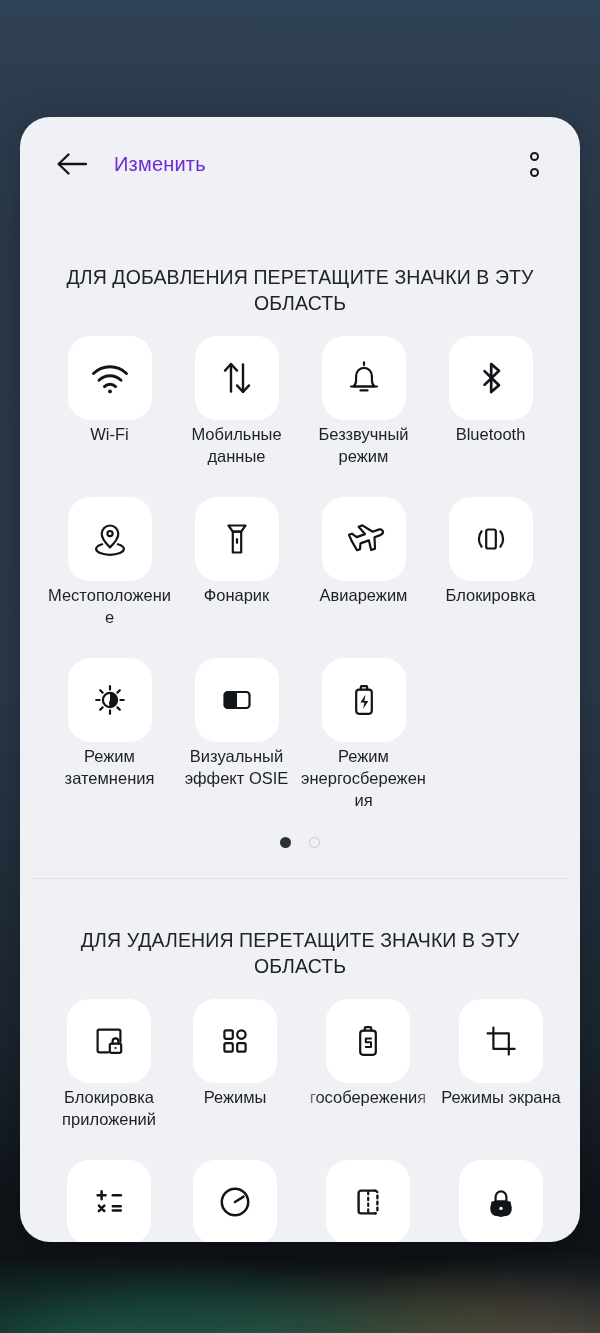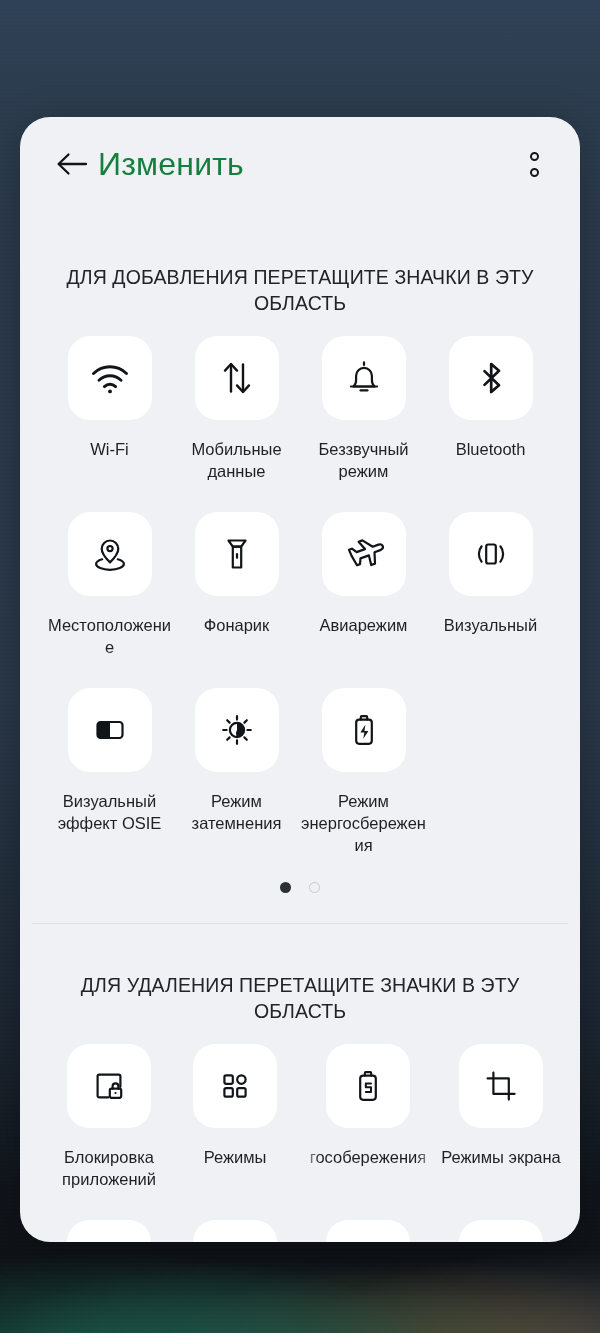--- a/index.html
+++ b/index.html
@@ -64,24 +64,24 @@
     align-items: center;
     padding: 0 26px 0 30px;
   }
   .back-btn {
     width: 44px; height: 44px;
     display: flex; align-items: center; justify-content: center;
     cursor: pointer;
     flex: 0 0 auto;
   }
   .appbar-title {
-    font-size: 32px;
+    font-size: 20px;
     font-weight: 400;
-    color: #15803d;
-    margin-left: 4px;
+    color: #6d28d9;
+    margin-left: 20px;
     letter-spacing: .2px;
     white-space: nowrap;
   }
   .appbar-spacer { flex: 1 1 auto; }
   .more-btn {
     width: 40px; height: 46px;
     display: flex; flex-direction: column;
     align-items: center; justify-content: center;
     gap: 7px;
     cursor: pointer;
@@ -131,21 +131,21 @@
   .tile-box {
     width: 84px; height: 84px;
     background: #ffffff;
     border-radius: 22px;
     display: flex;
     align-items: center;
     justify-content: center;
     flex: 0 0 auto;
   }
   .tile-label {
-    margin-top: 18px;
+    margin-top: 3px;
     font-size: 16.5px;
     line-height: 22px;
     color: #1d2126;
     text-align: center;
     width: 126px;
     word-break: break-word;
   }
   
   .tile-label.clipped {
     white-space: nowrap;
@@ -293,49 +293,49 @@
         <div class="tile">
           <div class="tile-box">
             <span>
               <svg width="44" height="44" viewBox="0 0 44 44" fill="none" stroke="#111418" stroke-width="2.2" stroke-linecap="round" stroke-linejoin="round">
       <rect x="17.2" y="12.5" width="9.6" height="19" rx="2.1"></rect>
       <path d="M12.6 14.3c-1.7 2.1-2.7 4.8-2.7 7.7s1 5.6 2.7 7.7"></path>
       <path d="M31.4 14.3c1.7 2.1 2.7 4.8 2.7 7.7s-1 5.6-2.7 7.7"></path>
     </svg>
             </span>
           </div>
-          <div class="tile-label">Визуальный</div>
-        </div>
-        <div class="grid-row-gap"></div>
-        <div class="grid-row-gap"></div>
-        <div class="grid-row-gap"></div>
-        <div class="grid-row-gap"></div>
-        <div class="tile">
-          <div class="tile-box">
-            <span>
-              <svg width="44" height="44" viewBox="0 0 44 44" fill="none" stroke="#111418" stroke-width="2.2" stroke-linecap="round" stroke-linejoin="round">
-      <rect x="9.5" y="14" width="25" height="16" rx="3.1"></rect>
-      <path d="M9.5 17.1a3.1 3.1 0 0 1 3.1-3.1H22v16h-9.4a3.1 3.1 0 0 1-3.1-3.1z" fill="#111418" stroke="none"></path>
-    </svg>
-            </span>
-          </div>
-          <div class="tile-label">Визуальный эффект OSIE</div>
-        </div>
+          <div class="tile-label">Блокировка</div>
+        </div>
+        <div class="grid-row-gap"></div>
+        <div class="grid-row-gap"></div>
+        <div class="grid-row-gap"></div>
+        <div class="grid-row-gap"></div>
         <div class="tile">
           <div class="tile-box">
             <span>
               <svg width="44" height="44" viewBox="0 0 44 44" fill="none" stroke="#111418" stroke-width="2.2" stroke-linecap="round" stroke-linejoin="round">
       <circle cx="22" cy="22" r="7.1"></circle>
       <path d="M22 22a7.1 7.1 0 0 0 0 7.1 7.1 7.1 0 0 0 0-14.2z" fill="#111418" stroke="none"></path>
       <path d="M22 14.9V22" stroke="none"></path>
       <path d="M22 8.2v3.4M22 32.4v3.4M8.2 22h3.4M32.4 22h3.4M12.2 12.2l2.4 2.4M29.4 29.4l2.4 2.4M31.8 12.2l-2.4 2.4M14.6 29.4l-2.4 2.4"></path>
     </svg>
             </span>
           </div>
           <div class="tile-label">Режим затемнения</div>
+        </div>
+        <div class="tile">
+          <div class="tile-box">
+            <span>
+              <svg width="44" height="44" viewBox="0 0 44 44" fill="none" stroke="#111418" stroke-width="2.2" stroke-linecap="round" stroke-linejoin="round">
+      <rect x="9.5" y="14" width="25" height="16" rx="3.1"></rect>
+      <path d="M9.5 17.1a3.1 3.1 0 0 1 3.1-3.1H22v16h-9.4a3.1 3.1 0 0 1-3.1-3.1z" fill="#111418" stroke="none"></path>
+    </svg>
+            </span>
+          </div>
+          <div class="tile-label">Визуальный эффект OSIE</div>
         </div>
         <div class="tile">
           <div class="tile-box">
             <span>
               <svg width="44" height="44" viewBox="0 0 44 44" fill="none" stroke="#111418" stroke-width="2.2" stroke-linecap="round" stroke-linejoin="round">
       <rect x="14.2" y="11.6" width="15.6" height="24.2" rx="3"></rect>
       <path d="M18.8 11.6V9.2a1 1 0 0 1 1-1h4.4a1 1 0 0 1 1 1v2.4"></path>
       <path d="m23.4 16.8-5 7.6h4l-1.2 6.4 5.2-7.8h-4z" fill="#111418" stroke="none"></path>
     </svg>
             </span>

